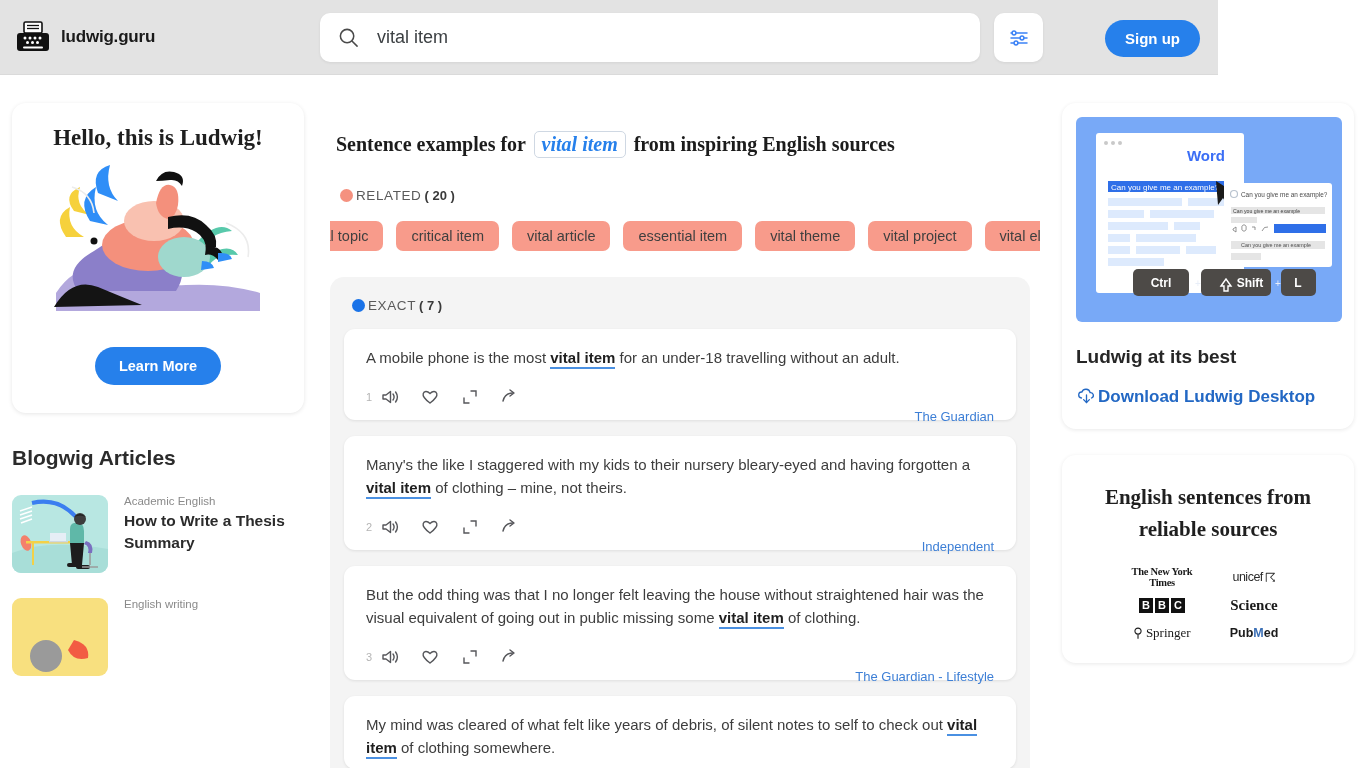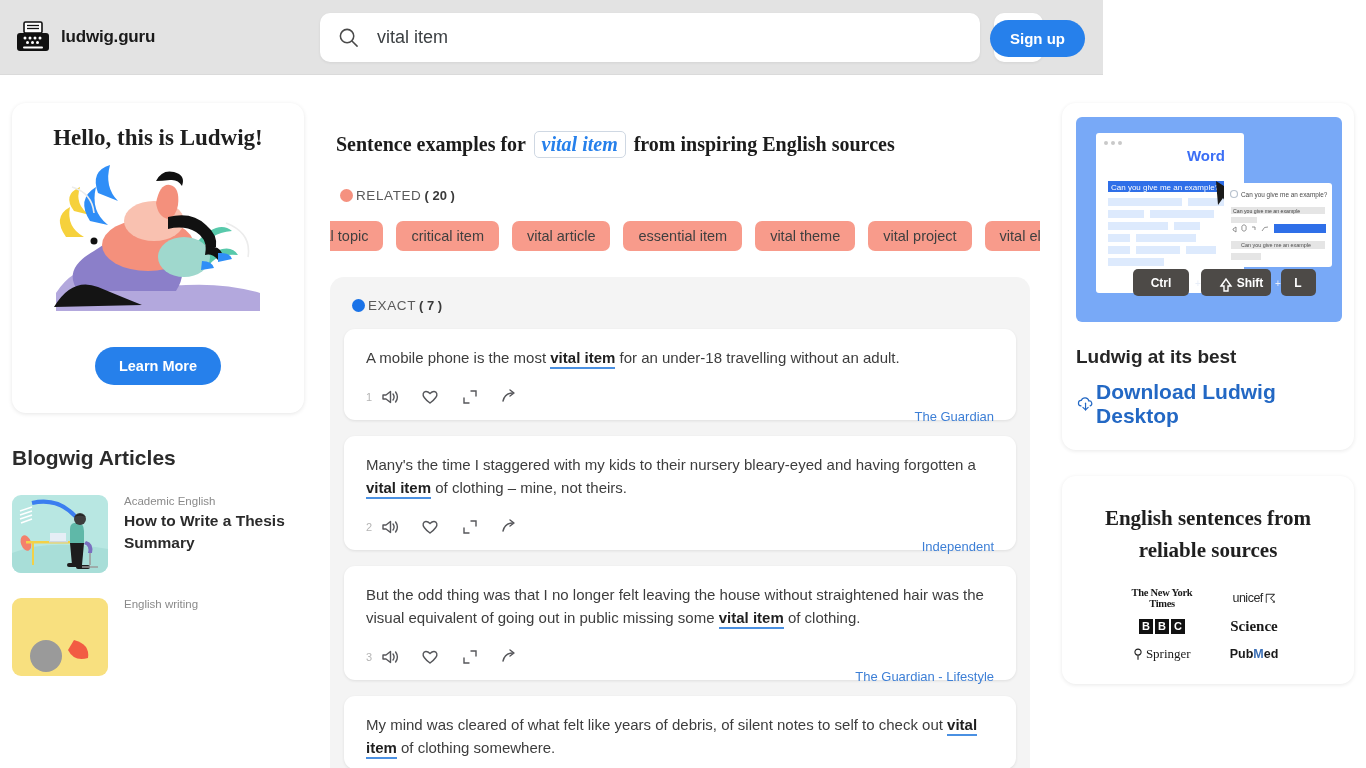--- a/index.html
+++ b/index.html
@@ -7,21 +7,21 @@
     width: 1366px; height: 768px;
     font-family: "Liberation Sans", sans-serif;
     background: #ffffff;
     overflow: hidden;
   }
   body { position: relative; }
 
   
   .header {
     position: absolute; top: 0; left: 0;
-    width: 1103px; height: 75px;
+    width: 1218px; height: 75px;
     background: #e3e3e3;
     display: flex; align-items: center;
     border-bottom: 1px solid #dadada;
   }
   .brand { display: flex; align-items: center; gap: 11px; margin-left: 16px; width: 290px; }
   .brand-icon { width: 34px; height: 34px; display: block; }
   .brand-name {
     font-size: 17px; font-weight: bold; color: #1a1a1a; letter-spacing: -0.2px;
   }
   .searchbar {
@@ -162,21 +162,21 @@
   }
   .promo-art { width: 266px; height: 205px; border-radius: 6px; display: block; }
   .promo-title {
     font-size: 19px; font-weight: bold; color: #262626; margin: 24px 0 0 0;
   }
   .promo-desc {
     font-size: 14.5px; line-height: 25px; color: #6b6b6b; margin-top: 17px;
   }
   .dl-link {
     display: flex; align-items: center; gap: 1px;
-    margin-top: 12px; color: #2368c4; font-size: 21px; font-weight: bold;
+    margin-top: 18px; color: #2368c4; font-size: 17px; font-weight: bold;
     cursor: pointer;
   }
   .card-sources {
     background: #fff; border-radius: 14px;
     box-shadow: 0 1px 4px rgba(0,0,0,0.09);
     margin-top: 26px; padding: 26px 20px 20px 20px; text-align: center;
   }
   .src-title {
     font-family: "Liberation Serif", serif;
     font-size: 21px; font-weight: bold; color: #1f1f1f; line-height: 32px;
@@ -389,21 +389,21 @@
           <svg class="act" viewBox="0 0 20 20">
             <path d="M3 14 Q5 6 13 6" fill="none" stroke="#55565a" stroke-width="1.4" stroke-linecap="round"></path>
             <path d="M10 3 l4 3 -4 3" fill="none" stroke="#55565a" stroke-width="1.4" stroke-linejoin="round" stroke-linecap="round"></path>
           </svg>
           <span class="res-src">The Guardian</span>
         </div>
       </div>
 
       <div class="res-card">
         <div class="res-text">
-          <span>Many's the time I staggered with my kids to their nursery bleary-eyed and having forgotten a </span><b>vital item</b><span> of clothing – mine, not theirs.</span>
+          <span>Many's the like I staggered with my kids to their nursery bleary-eyed and having forgotten a </span><b>vital item</b><span> of clothing – mine, not theirs.</span>
         </div>
         <div class="res-foot">
           <span class="res-num">2</span>
           <svg class="act" viewBox="0 0 20 20">
             <path d="M3 8 h3 l4.5 -3.5 v11 L6 12 H3 z" fill="none" stroke="#55565a" stroke-width="1.4" stroke-linejoin="round"></path>
             <path d="M13 7 q2.2 3 0 6" fill="none" stroke="#55565a" stroke-width="1.4" stroke-linecap="round"></path>
             <path d="M15.6 5 q3.6 5 0 10" fill="none" stroke="#55565a" stroke-width="1.4" stroke-linecap="round"></path>
           </svg>
           <svg class="act" viewBox="0 0 20 20">
             <path d="M10 16 C4 11.5 2.5 9 3.2 6.6 C4 4.2 7 3.5 10 6.6 C13 3.5 16 4.2 16.8 6.6 C17.5 9 16 11.5 10 16 z" fill="none" stroke="#55565a" stroke-width="1.4"></path>

